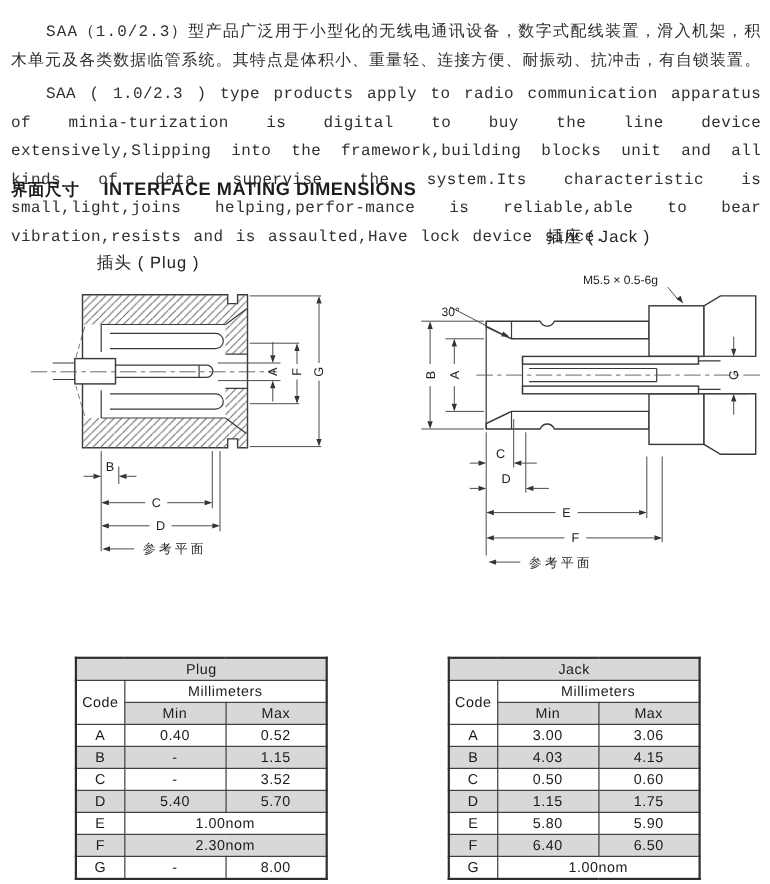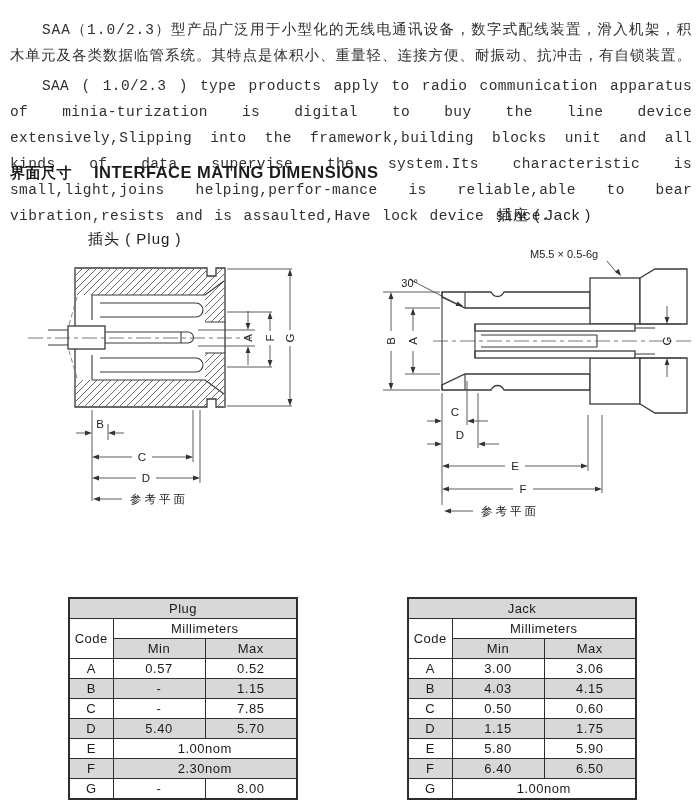--- a/index.html
+++ b/index.html
@@ -238,32 +238,32 @@
       <tr>
         <td rowspan="2">Code</td>
         <td colspan="2">Millimeters</td>
       </tr>
       <tr>
         <td class="g">Min</td>
         <td class="g">Max</td>
       </tr>
       <tr>
         <td>A</td>
-        <td>0.57</td>
+        <td>0.40</td>
         <td>0.52</td>
       </tr>
       <tr>
         <td class="g">B</td>
         <td class="g">-</td>
         <td class="g">1.15</td>
       </tr>
       <tr>
         <td>C</td>
         <td>-</td>
-        <td>7.85</td>
+        <td>3.52</td>
       </tr>
       <tr>
         <td class="g">D</td>
         <td class="g">5.40</td>
         <td class="g">5.70</td>
       </tr>
       <tr>
         <td>E</td>
         <td colspan="2">1.00nom</td>
       </tr>

